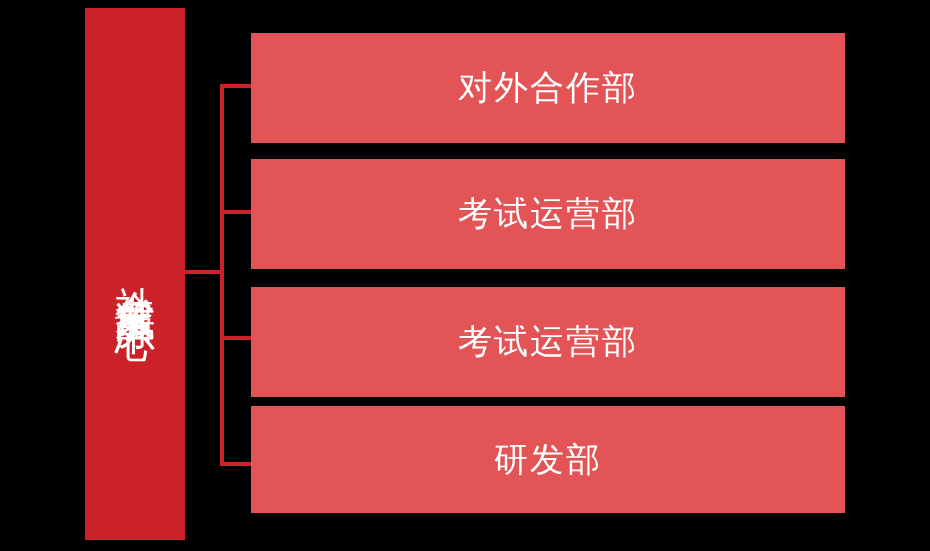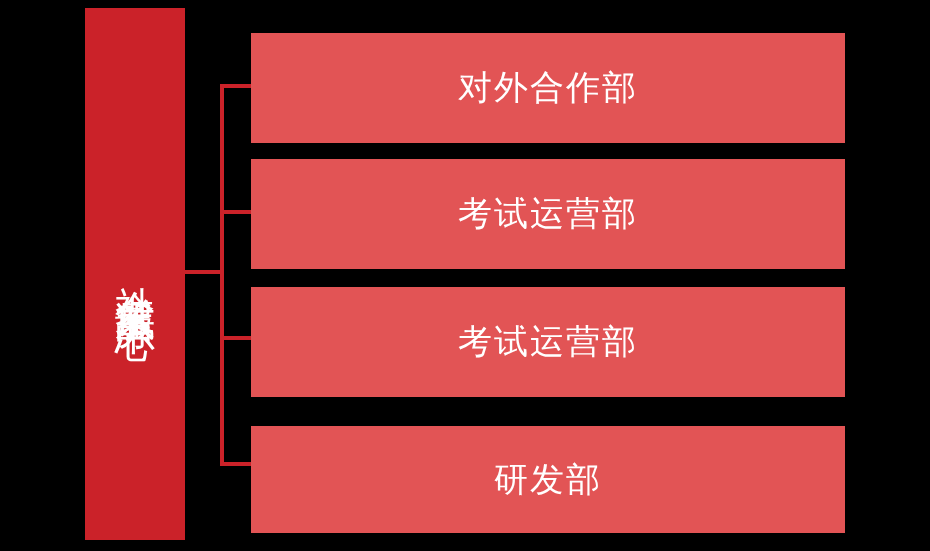--- a/index.html
+++ b/index.html
@@ -87,21 +87,21 @@
     height: 110px;
     background: #E25455;
     display: flex;
     align-items: center;
     justify-content: center;
     box-sizing: border-box;
   }
   .dept-box-1 { top: 33px; }
   .dept-box-2 { top: 159px; }
   .dept-box-3 { top: 287px; }
-  .dept-box-4 { top: 426px; height: 107px; }
+  .dept-box-4 { top: 406px; height: 107px; }
 
   .dept-label {
     color: #FFFFFF;
     font-size: 34px;
     letter-spacing: 2px;
     white-space: nowrap;
     font-weight: 400;
   }
 </style>
 </head>

